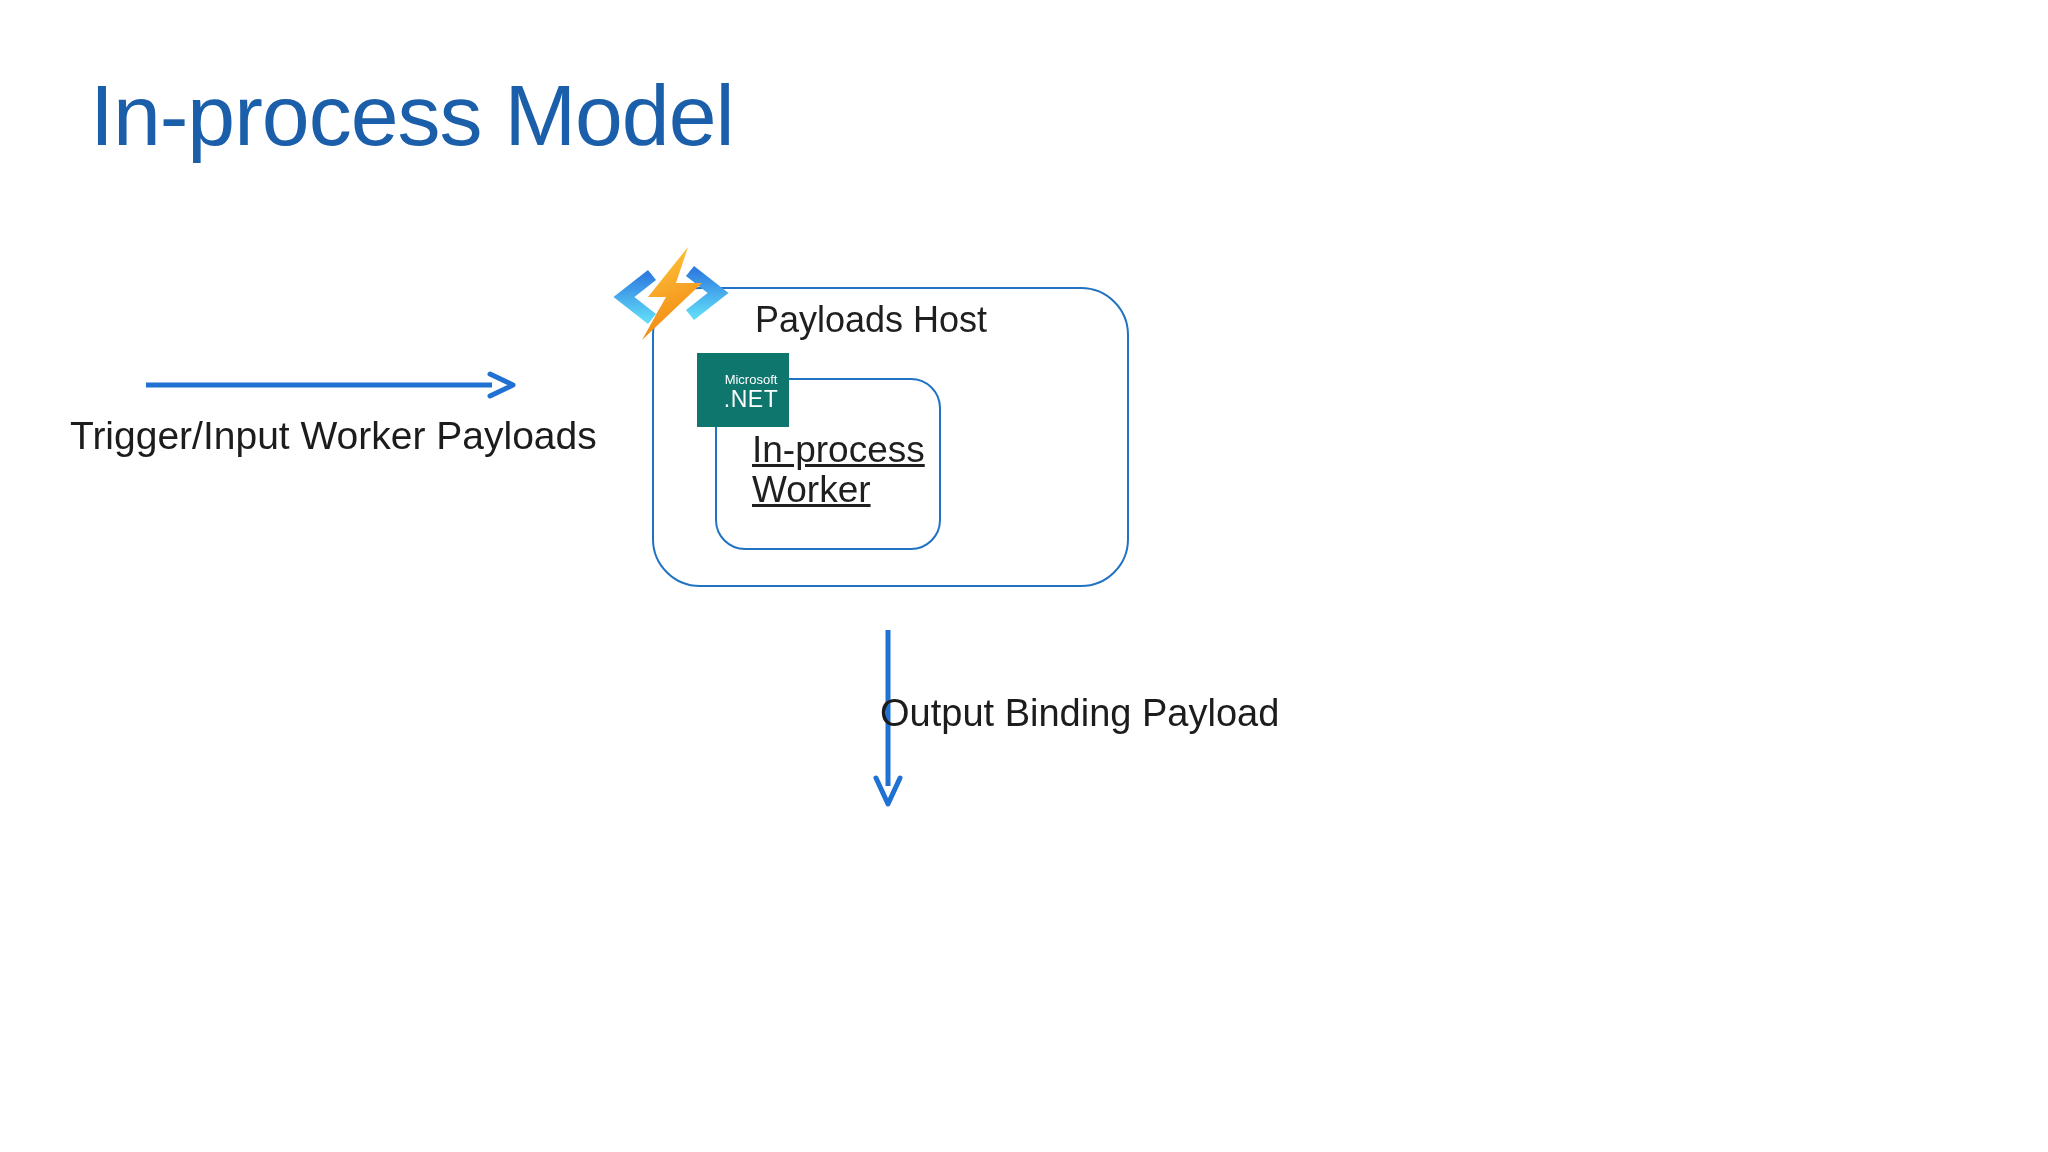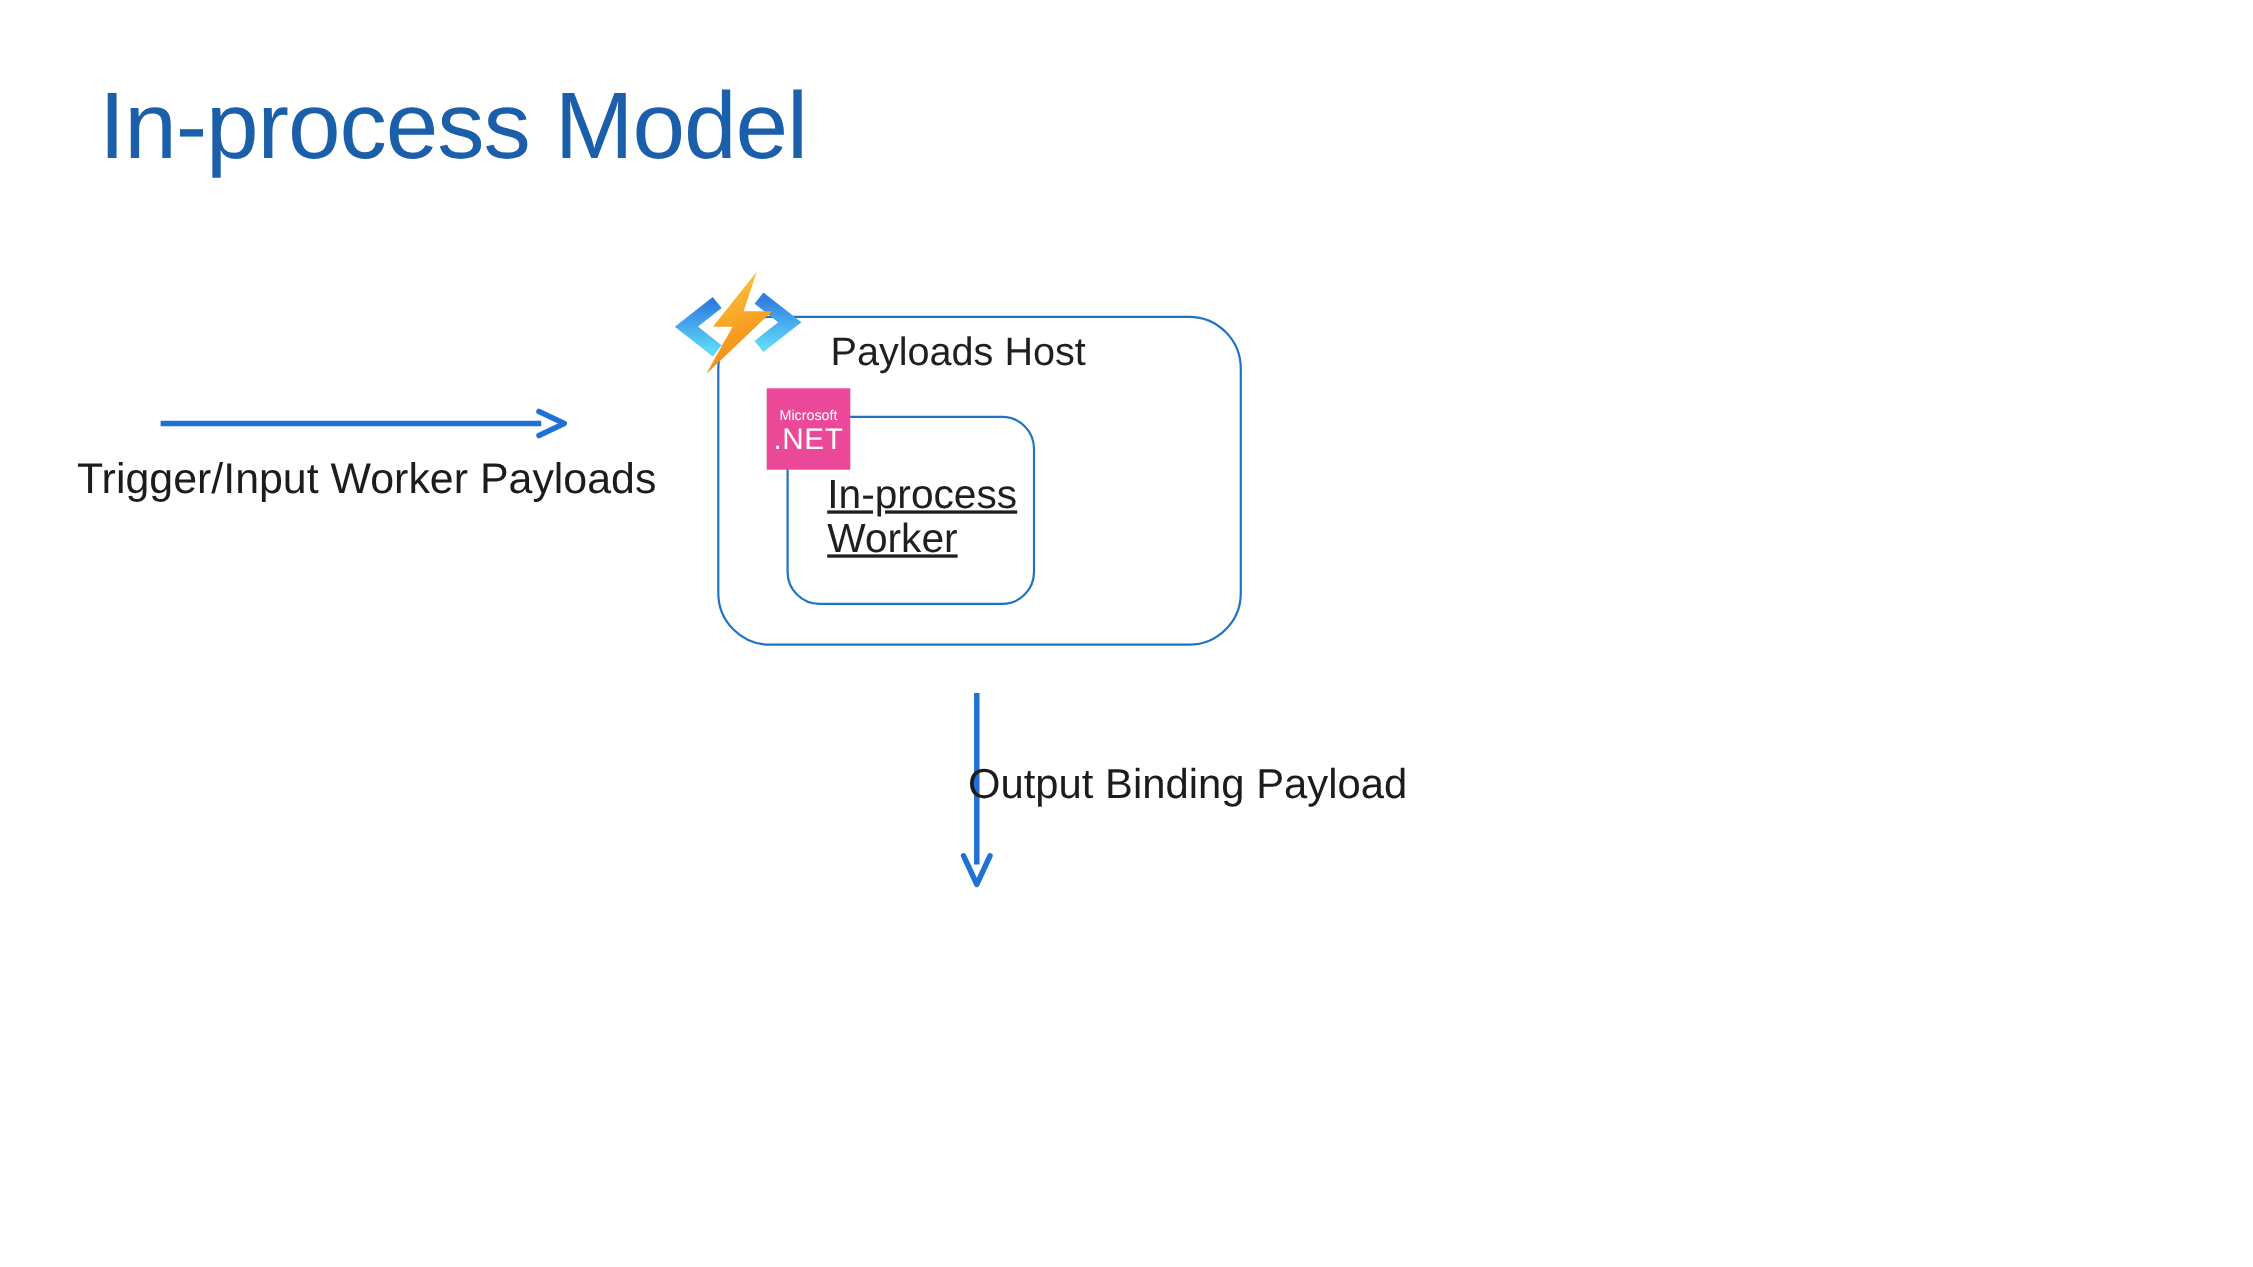--- a/index.html
+++ b/index.html
@@ -41,26 +41,27 @@
   #input-arrow-label{
     left:70px;top:414px;
     font-size:39px;color:#1c1c1c;
   }
   #output-arrow-label{
     left:880px;top:692px;
     font-size:38px;color:#1c1c1c;
   }
   #dotnet-logo{
     left:697px;top:353px;width:76px;height:74px;
-    background:#ec4899;
+    background:#0f766e;
     display:flex;flex-direction:column;align-items:center;justify-content:center;
     color:#ffffff;
+    padding-left:16px;
   }
   #dotnet-brand{font-size:13px;line-height:1;margin-bottom:2px;margin-top:4px;}
-  #dotnet-name{font-size:27px;line-height:1;font-weight:400;letter-spacing:0.5px;}
+  #dotnet-name{font-size:23px;line-height:1;font-weight:400;letter-spacing:0.5px;}
   #slide-accent-square{
     left:38px;top:1104px;width:57px;height:48px;
     background:#2e75b6;
   }
   svg{display:block;overflow:visible;}
 </style>
 </head>
 <body>
 
 <div id="slide">

